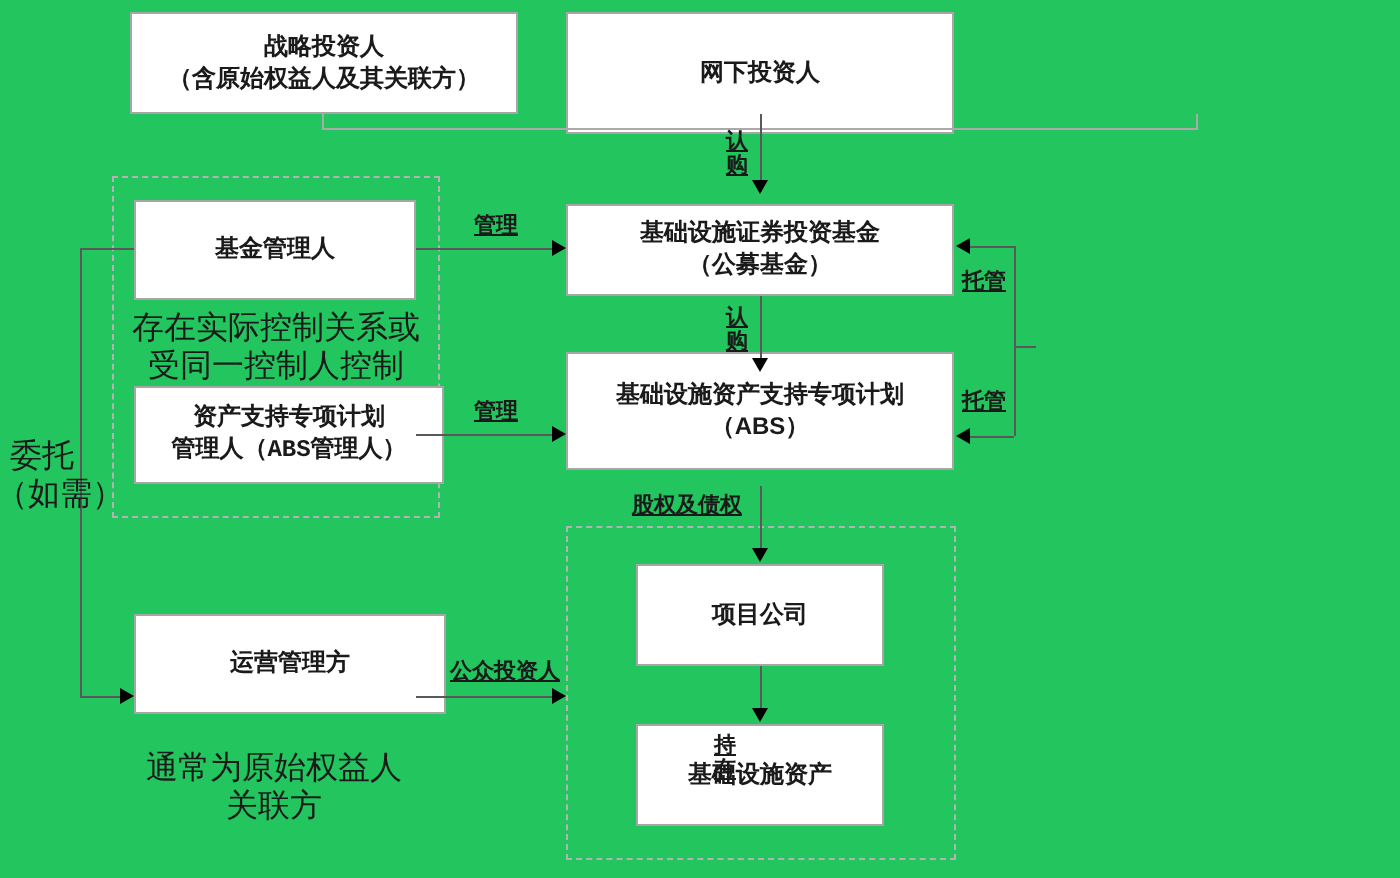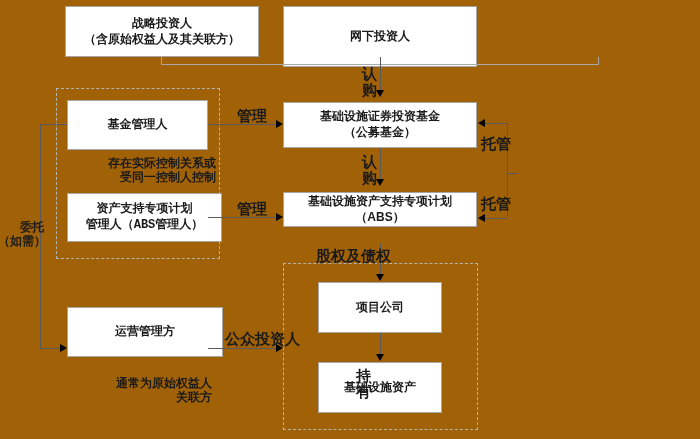--- a/index.html
+++ b/index.html
@@ -1,44 +1,44 @@
 <!DOCTYPE html>
 <html><head>
 <meta charset="utf-8">
 <style>
   html,body{margin:0;padding:0;background:#ffffff;}
   #canvas{
-    position:relative;width:700px;height:439px;background:#a16207;
+    position:relative;width:700px;height:439px;background:#22c55e;
     font-family:"Liberation Sans","DejaVu Sans",sans-serif;
     color:#1a1a1a;overflow:hidden;
   }
   .box{
     position:absolute;background:#ffffff;border:1px solid #a6a6a6;
     display:flex;flex-direction:column;align-items:center;justify-content:center;
     text-align:center;font-size:12px;font-weight:bold;line-height:1.3;
     box-sizing:border-box;
   }
   .dashedbox{
     position:absolute;border:1px dashed #b3b3b3;box-sizing:border-box;background:transparent;
   }
   .hline,.vline{position:absolute;background:#595959;}
   .hline{height:1px;}
   .vline{width:1px;}
   .busline{background:#aaaaaa;}
   .lbl{
-    position:absolute;font-size:15px;font-weight:bold;color:#1a1a1a;
-    white-space:nowrap;line-height:1.15;
+    position:absolute;font-size:11px;font-weight:bold;color:#1a1a1a;
+    white-space:nowrap;line-height:1.15;text-decoration:underline;
   }
   .vlbl{
     width:13px;white-space:normal;word-break:break-all;
     text-align:center;line-height:1.05;
   }
   .note{
-    position:absolute;font-size:12px;font-weight:bold;color:#1a1a1a;
-    text-align:right;line-height:1.18;white-space:nowrap;
+    position:absolute;font-size:16px;font-weight:normal;color:#1a1a1a;
+    text-align:center;line-height:1.18;white-space:nowrap;
   }
   .arr{position:absolute;width:0;height:0;}
   .arr-r{border-left:7px solid #000;border-top:4px solid transparent;border-bottom:4px solid transparent;}
   .arr-l{border-right:7px solid #000;border-top:4px solid transparent;border-bottom:4px solid transparent;}
   .arr-d{border-top:7px solid #000;border-left:4px solid transparent;border-right:4px solid transparent;}
 </style>
 </head>
 <body>
 
 <div id="canvas">
@@ -51,21 +51,21 @@
     <span>（含原始权益人及其关联方）</span>
   </div>
   <div class="box" style="left:283px;top:6px;width:194px;height:61px;">
     <span>网下投资人</span>
   </div>
 
   <div class="box" style="left:283px;top:102px;width:194px;height:46px;">
     <span>基础设施证券投资基金</span>
     <span>（公募基金）</span>
   </div>
-  <div class="box" style="left:283px;top:192px;width:194px;height:35px;">
+  <div class="box" style="left:283px;top:176px;width:194px;height:59px;">
     <span>基础设施资产支持专项计划</span>
     <span>（ABS）</span>
   </div>
   <div class="box" style="left:318px;top:282px;width:124px;height:51px;">
     <span>项目公司</span>
   </div>
   <div class="box" style="left:318px;top:362px;width:124px;height:51px;">
     <span>基础设施资产</span>
   </div>
 

